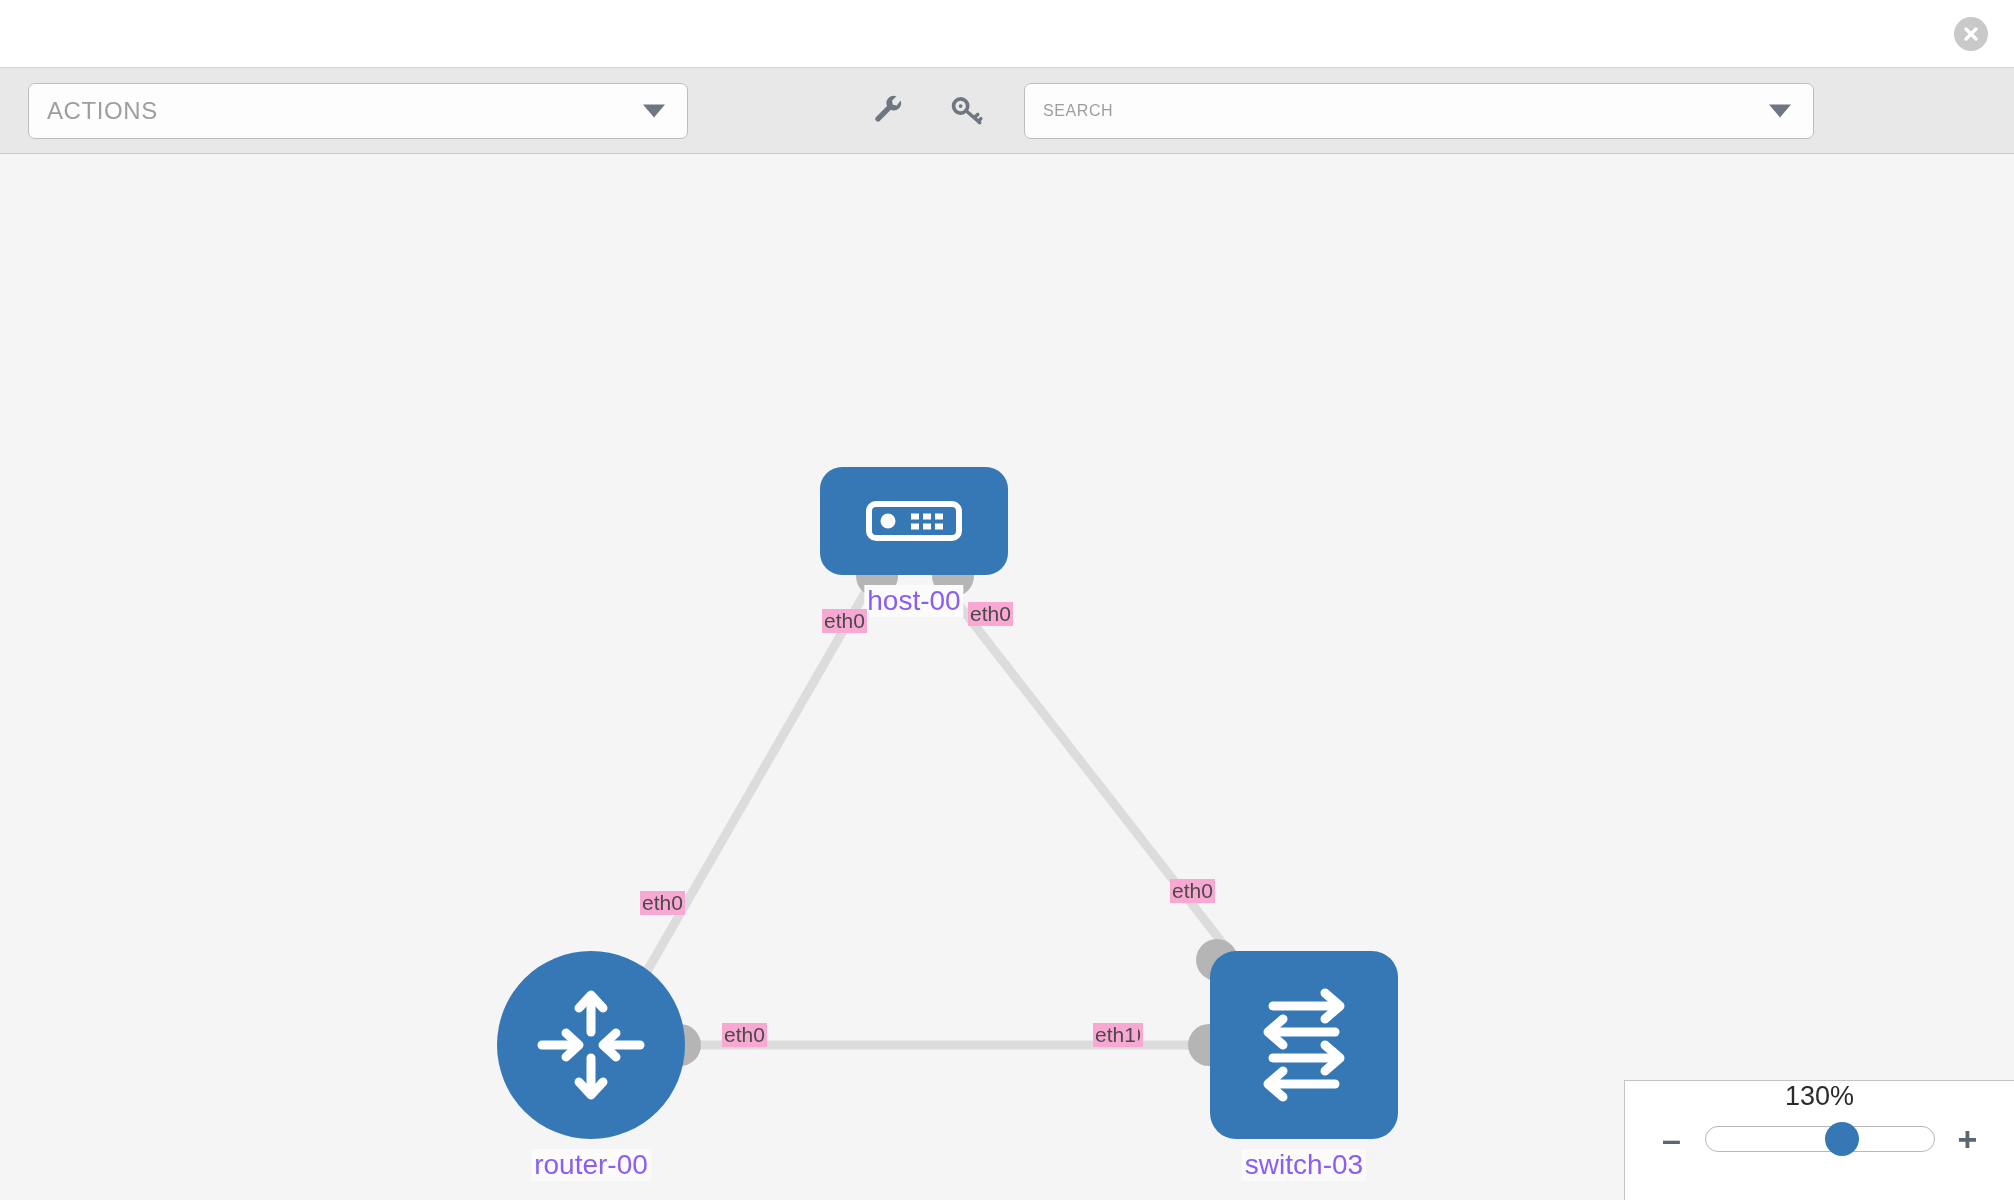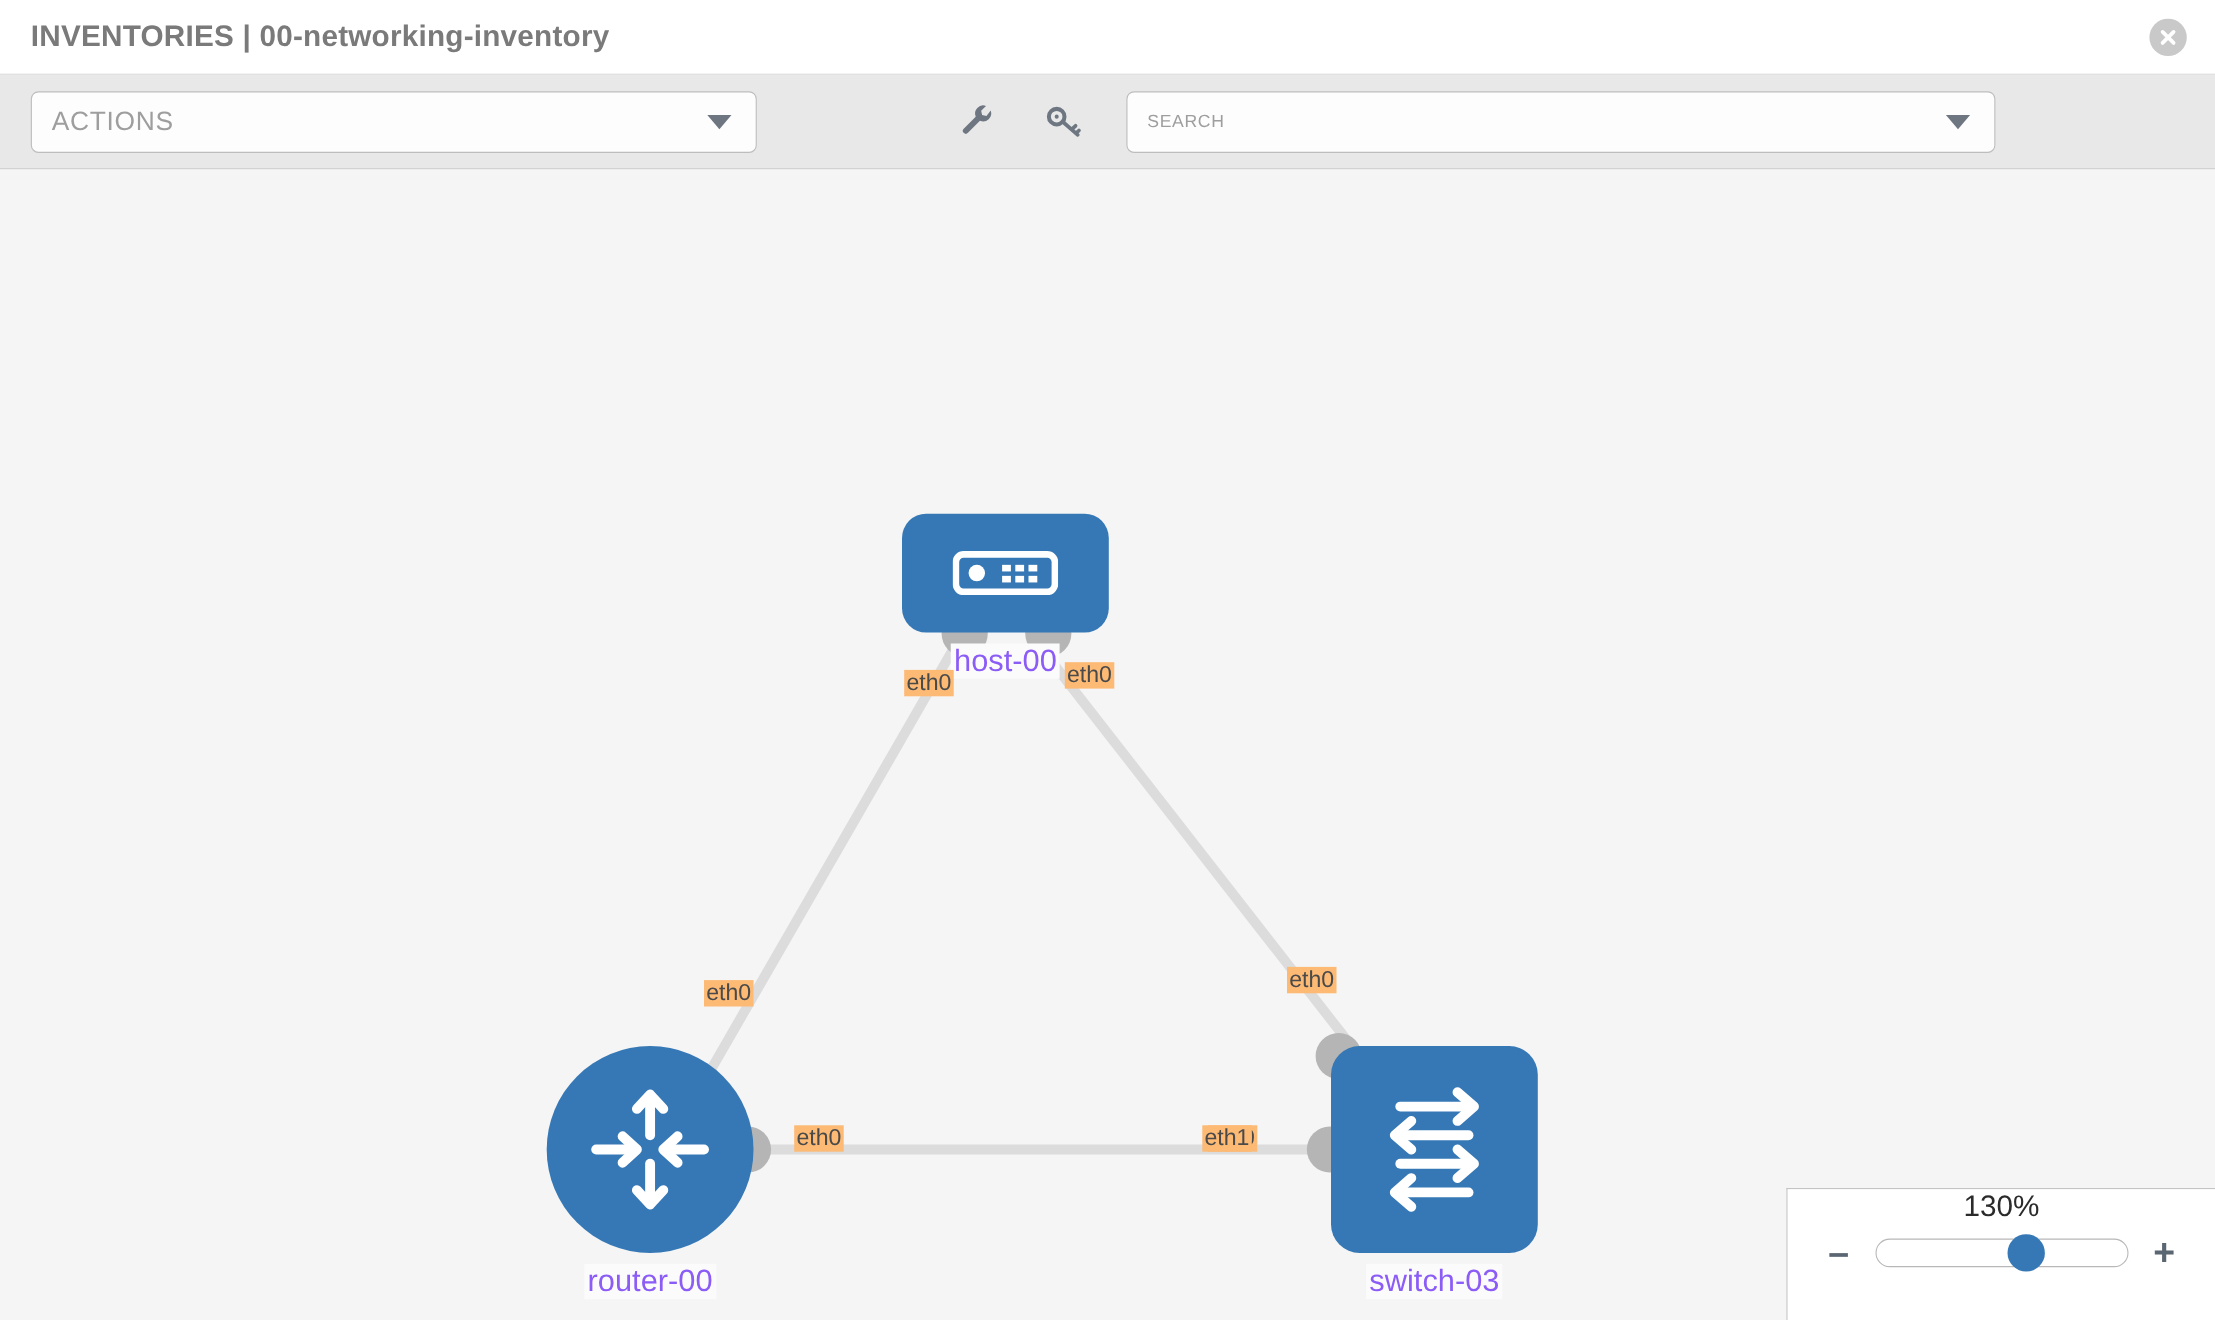--- a/index.html
+++ b/index.html
@@ -175,21 +175,21 @@
     height: 42px;
     border-radius: 50%;
     background: #b5b5b5;
     z-index: 2;
   }
 
   .iface-label {
     position: absolute;
     font-size: 21px;
     color: #4a4a4a;
-    background: #fdba74;
+    background: #f9a8d4;
     padding: 0 2px;
     white-space: nowrap;
     z-index: 5;
   }
 
   
   .zoom-panel {
     position: absolute;
     right: 0;
     bottom: 0;
@@ -242,21 +242,20 @@
     background: #3578b5;
     cursor: grab;
   }
 </style>
 </head>
 <body>
 
 <div id="app">
 
   <div class="header">
-    <div class="header-title">INVENTORIES | 00-networking-inventory</div>
     <button class="close-btn" aria-label="close">
       <svg width="18" height="18" viewBox="0 0 18 18">
         <path d="M4 4 L14 14 M14 4 L4 14" stroke="#ffffff" stroke-width="3.4" stroke-linecap="round"></path>
       </svg>
     </button>
   </div>
 
   <div class="toolbar">
 
     <div class="select-box">

